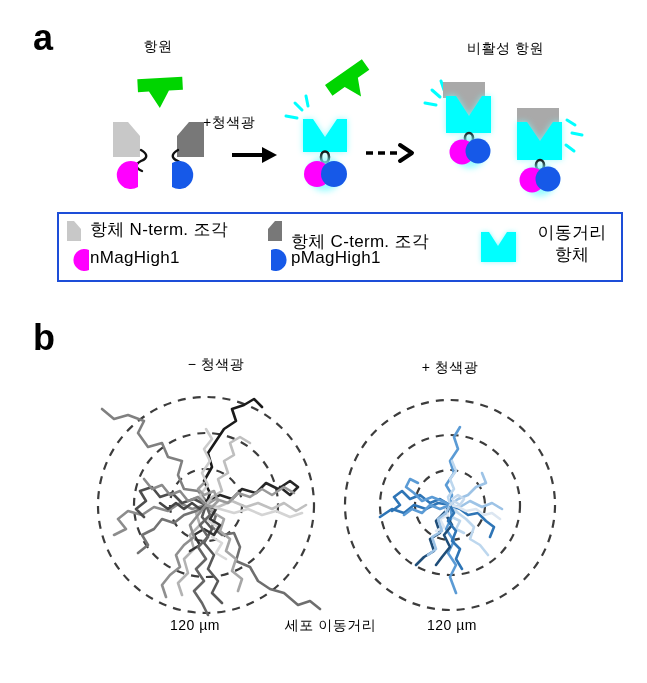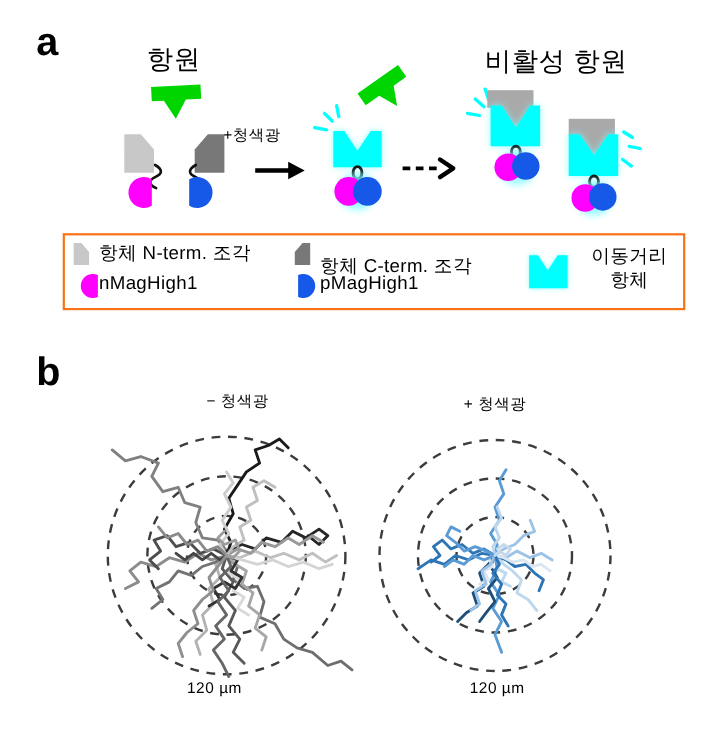--- a/index.html
+++ b/index.html
@@ -1,24 +1,24 @@
 <!DOCTYPE html>
 <html><head>
 <meta charset="utf-8">
 <style>
   html,body{margin:0;padding:0;background:#fff;}
   .page{position:relative;width:647px;height:683px;background:#ffffff;
         font-family:"Liberation Sans", sans-serif;color:#000;overflow:hidden;}
   .abs{position:absolute;}
   .panel-letter{font-size:36px;font-weight:700;line-height:1;}
-  .klabel{font-size:24px;letter-spacing:0.5px;}
+  .klabel{font-size:14px;letter-spacing:0.5px;}
   .klabel-sm{font-size:14px;letter-spacing:0.5px;}
   .center{text-align:center;}
   .legend-box{position:absolute;left:57px;top:212px;width:566px;height:70px;
-              border:2px solid #f97316;box-sizing:border-box;background:#fff;}
+              border:2px solid #1d4ed8;box-sizing:border-box;background:#fff;}
   .legend-label{position:absolute;font-size:17px;letter-spacing:0.3px;white-space:pre-line;}
   .ring{fill:none;stroke:#3c3c3c;stroke-width:2.2;stroke-dasharray:8 7;}
   .track{fill:none;stroke-width:2.6;stroke-linecap:round;stroke-linejoin:round;}
   .squiggle{fill:none;stroke:#111;stroke-width:2.4;stroke-linecap:round;}
   .looplink{fill:none;stroke:#111;stroke-width:2.6;}
   .sparkle{stroke-width:3;stroke-linecap:round;}
   svg{display:block;}
 </style>
 </head>
 <body>
@@ -178,15 +178,16 @@
         <polyline points="450,127 460,131 468,137 478,135 486,143 494,149 490,159" class="track" stroke="#2e75b6"></polyline>
         <polyline points="450,127 448,119 454,111 450,101 456,93 452,83" class="track" stroke="#bdd7ee"></polyline>
         <polyline points="450,127 442,123 432,119 422,123 414,115 406,109 410,101 418,105" class="track" stroke="#5b9bd5"></polyline>
         <polyline points="450,127 458,129 466,133 476,131 484,137 492,135 500,141" class="track" stroke="#dce6f1"></polyline>
         <polyline points="450,127 454,135 448,143 456,153 452,163 460,171 456,181 462,191" class="track" stroke="#2e75b6"></polyline>
         <polyline points="450,127 454,123 460,127 464,121 458,117 452,121" class="track" stroke="#c5d9ed"></polyline>
       </g>
   </svg>
 
   <div class="abs klabel-sm center" style="left:150px;top:617px;width:90px;">120 µm</div>
+  <div class="abs klabel center" style="left:258px;top:617px;width:145px;">세포 이동거리</div>
   <div class="abs klabel-sm center" style="left:407px;top:617px;width:90px;">120 µm</div>
 
 </div>
 
 </body></html>

